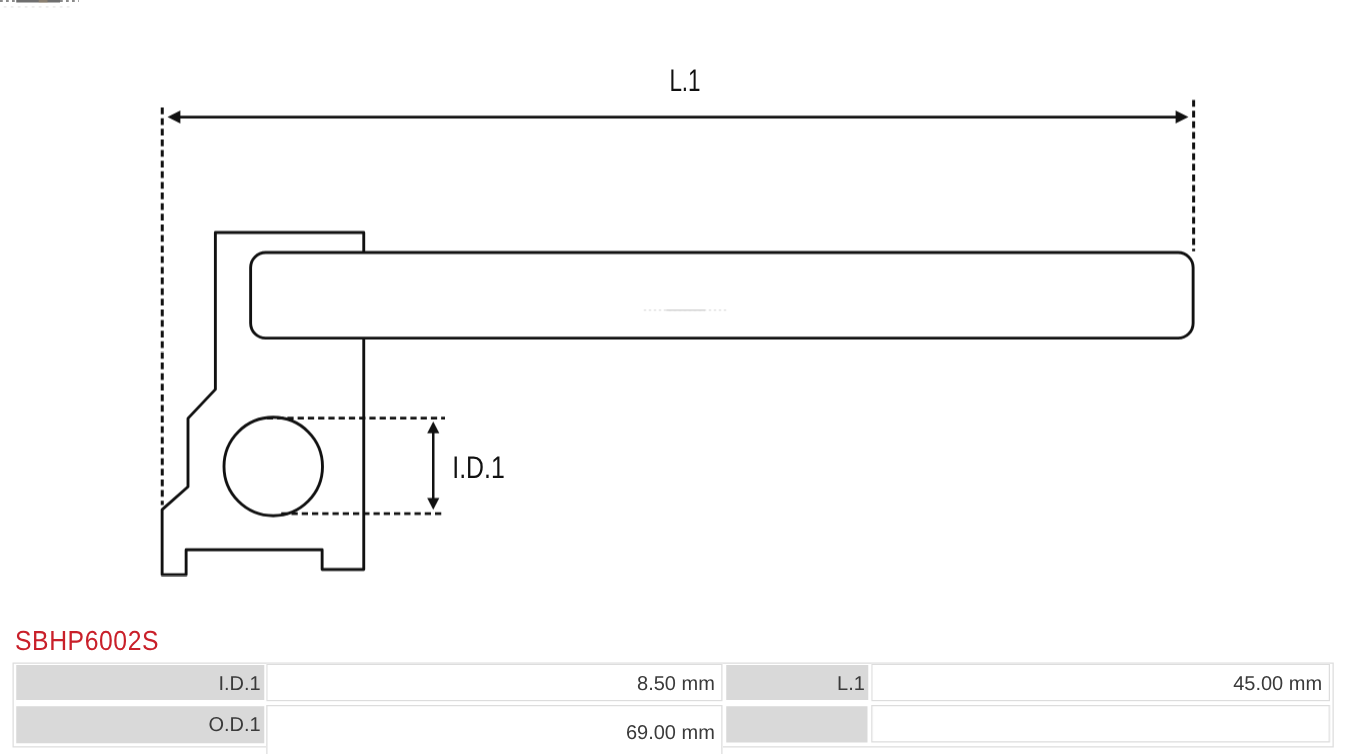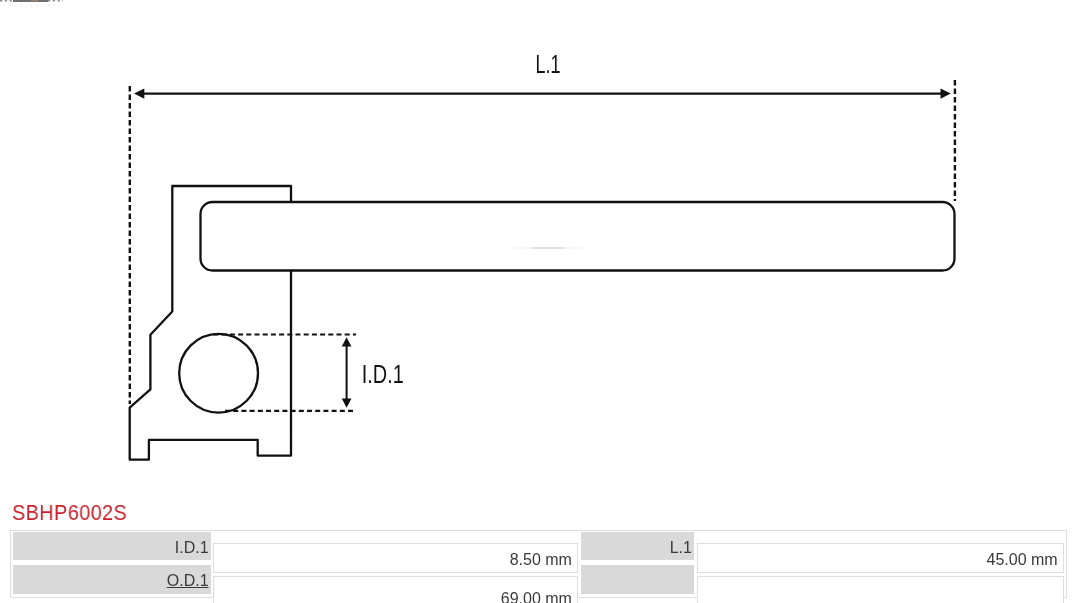--- a/index.html
+++ b/index.html
@@ -4,21 +4,21 @@
 <style>
   html,body{margin:0;padding:0;background:#ffffff;width:1080px;height:603px;overflow:hidden;}
   body{font-family:"Liberation Sans",sans-serif;position:relative;}
   svg text{will-change:transform;}
   .cell,.partno{will-change:transform;}
   .partno{position:absolute;left:12px;top:502px;font-size:22px;line-height:22px;color:#c9202a;
           transform:scaleX(0.9);transform-origin:left top;letter-spacing:0.5px;}
   .cell{position:absolute;box-sizing:border-box;font-size:16px;color:#3a3a3a;
         display:flex;align-items:center;justify-content:flex-end;padding-top:3.5px;}
   .lab{background:#d9d9d9;padding-right:2px;}
-  .val{background:#ffffff;border:1px solid #dddddd;padding-right:5px;margin-top:12px;}
+  .val{background:#ffffff;border:1px solid #dddddd;padding-right:5px;}
 </style>
 </head>
 <body>
 
 <svg width="1080" height="500" viewBox="0 0 1080 500" style="position:absolute;left:0;top:0;" xmlns="http://www.w3.org/2000/svg">
 
   <g>
     <line x1="0" y1="0.8" x2="63" y2="0.8" stroke="#8a8a8a" stroke-width="1.6" stroke-dasharray="2.2,2.6"></line>
     <rect x="13" y="0" width="35" height="2" fill="#6f6f6f"></rect>
     <rect x="31" y="0" width="7" height="2.2" fill="#b49a76" opacity="0.4"></rect>
@@ -66,19 +66,19 @@
 <div style="position:absolute;left:10px;top:530px;width:1055px;height:66px;border:1px solid #dddddd;"></div>
 
 <div class="cell lab" style="left:13px;top:532px;width:197.6px;height:28.2px;">I.D.1</div>
 
 <div class="cell val" style="left:213.3px;top:531.3px;width:364.9px;height:29.9px;">8.50&nbsp;mm</div>
 
 <div class="cell lab" style="left:580.9px;top:532px;width:112.9px;height:28.2px;">L.1</div>
 
 <div class="cell val" style="left:696.8px;top:531.3px;width:366.7px;height:29.9px;padding-left:39px;">45.00&nbsp;mm</div>
 
-<div class="cell lab" style="left:13px;top:565.1px;width:197.6px;height:28.5px;text-decoration:underline;">O.D.1</div>
+<div class="cell lab" style="left:13px;top:565.1px;width:197.6px;height:28.5px;">O.D.1</div>
 
 <div class="cell val" style="left:213.3px;top:564.2px;width:364.9px;height:43px;">69.00&nbsp;mm</div>
 
 <div class="cell lab" style="left:580.9px;top:565.1px;width:112.9px;height:28.5px;"></div>
 
 <div class="cell val" style="left:696.8px;top:564.2px;width:366.7px;height:30.2px;"></div>
 
 </body></html>

